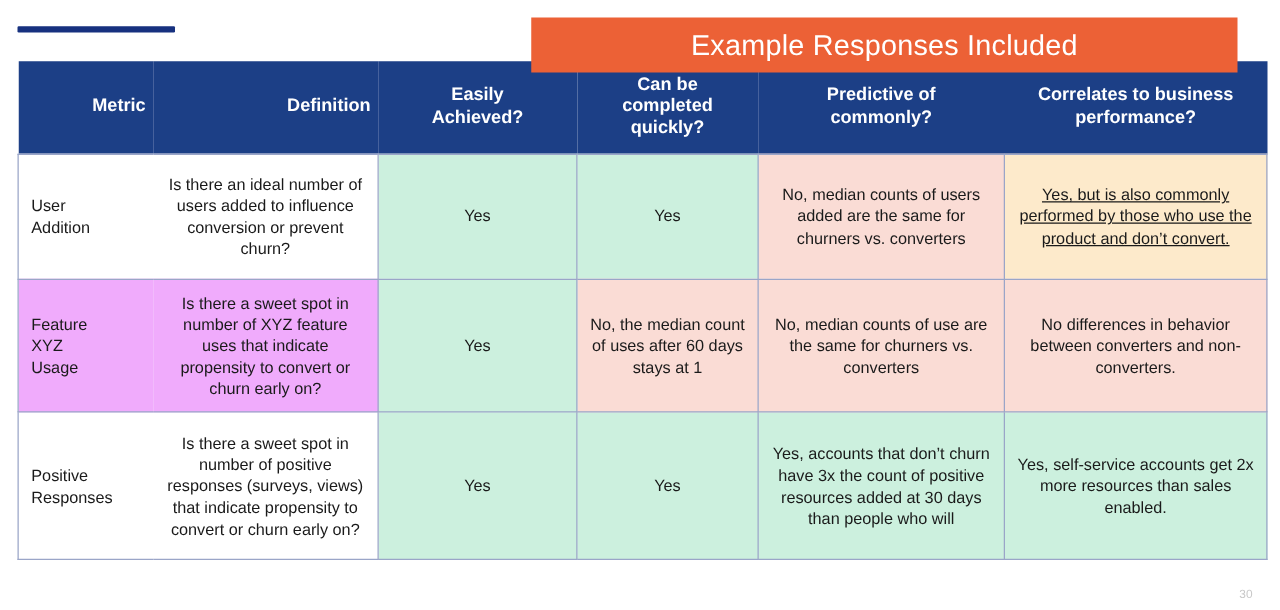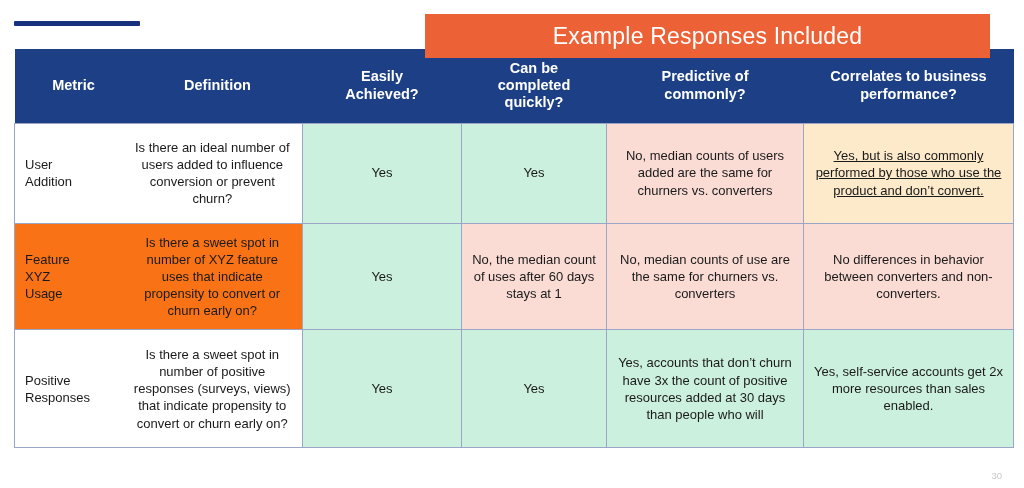--- a/index.html
+++ b/index.html
@@ -71,21 +71,21 @@
     font-weight: bold;
     line-height: 1.2;
     padding: 10px 6px;
     height: 74px;
     box-sizing: border-box;
     vertical-align: middle;
     border: none;
   }
   .matrix thead th.col-metric,
   .matrix thead th.col-definition {
-    text-align: center;
+    text-align: right;
     padding-left: 16px;
   }
   .matrix thead th.col-q { text-align: center; }
 
   .matrix tbody td {
     border: 1px solid #9aa5c8;
     font-size: 13px;
     line-height: 1.32;
     color: #1a1a1a;
     vertical-align: middle;
@@ -104,21 +104,21 @@
   td.cell-definition {
     text-align: center;
     padding-left: 8px;
     padding-right: 14px;
     border-left: none !important;
   }
   td.cell-answer { text-align: center; }
 
   
   tr.row-alt td.cell-metric,
-  tr.row-alt td.cell-definition { background: #f97316; }
+  tr.row-alt td.cell-definition { background: #f0abfc; }
   tr.row-plain td.cell-metric,
   tr.row-plain td.cell-definition { background: #ffffff; }
 
   
   .tint-green  { background: #ccf0de; }
   .tint-red    { background: #fadcd5; }
   .tint-orange { background: #fdeacb; text-decoration: underline; }
 
   
   .footer-note {

